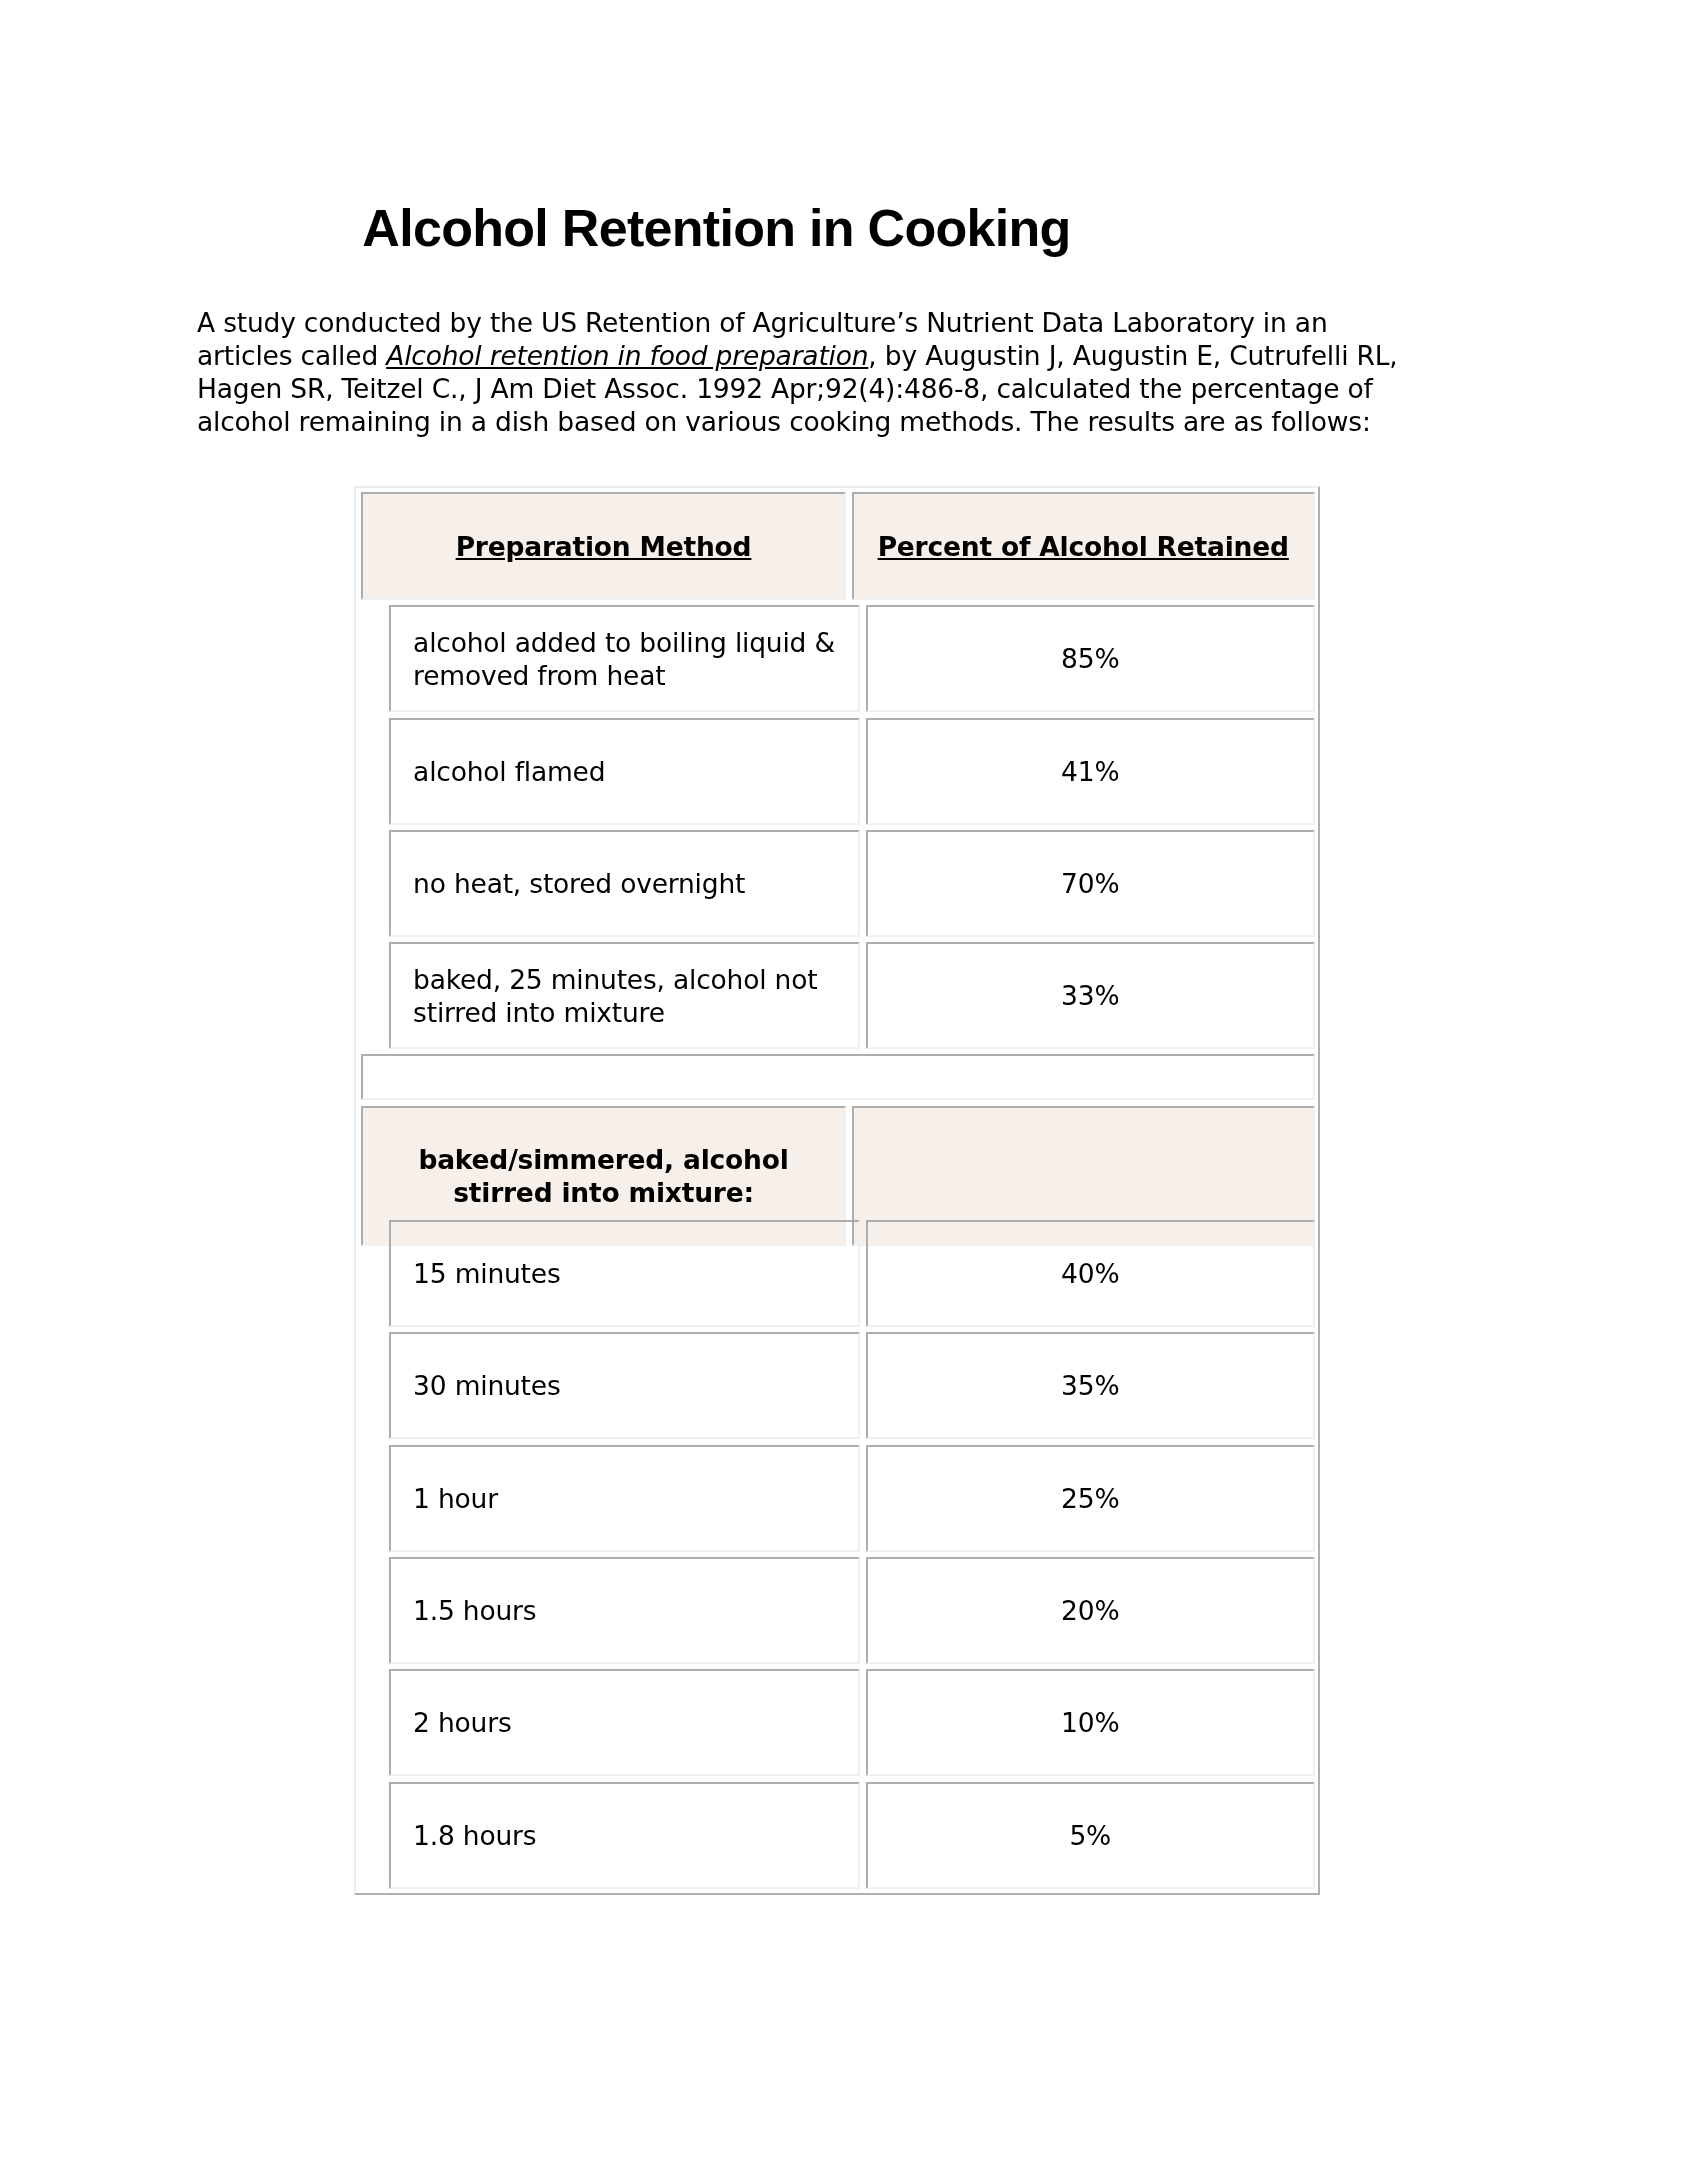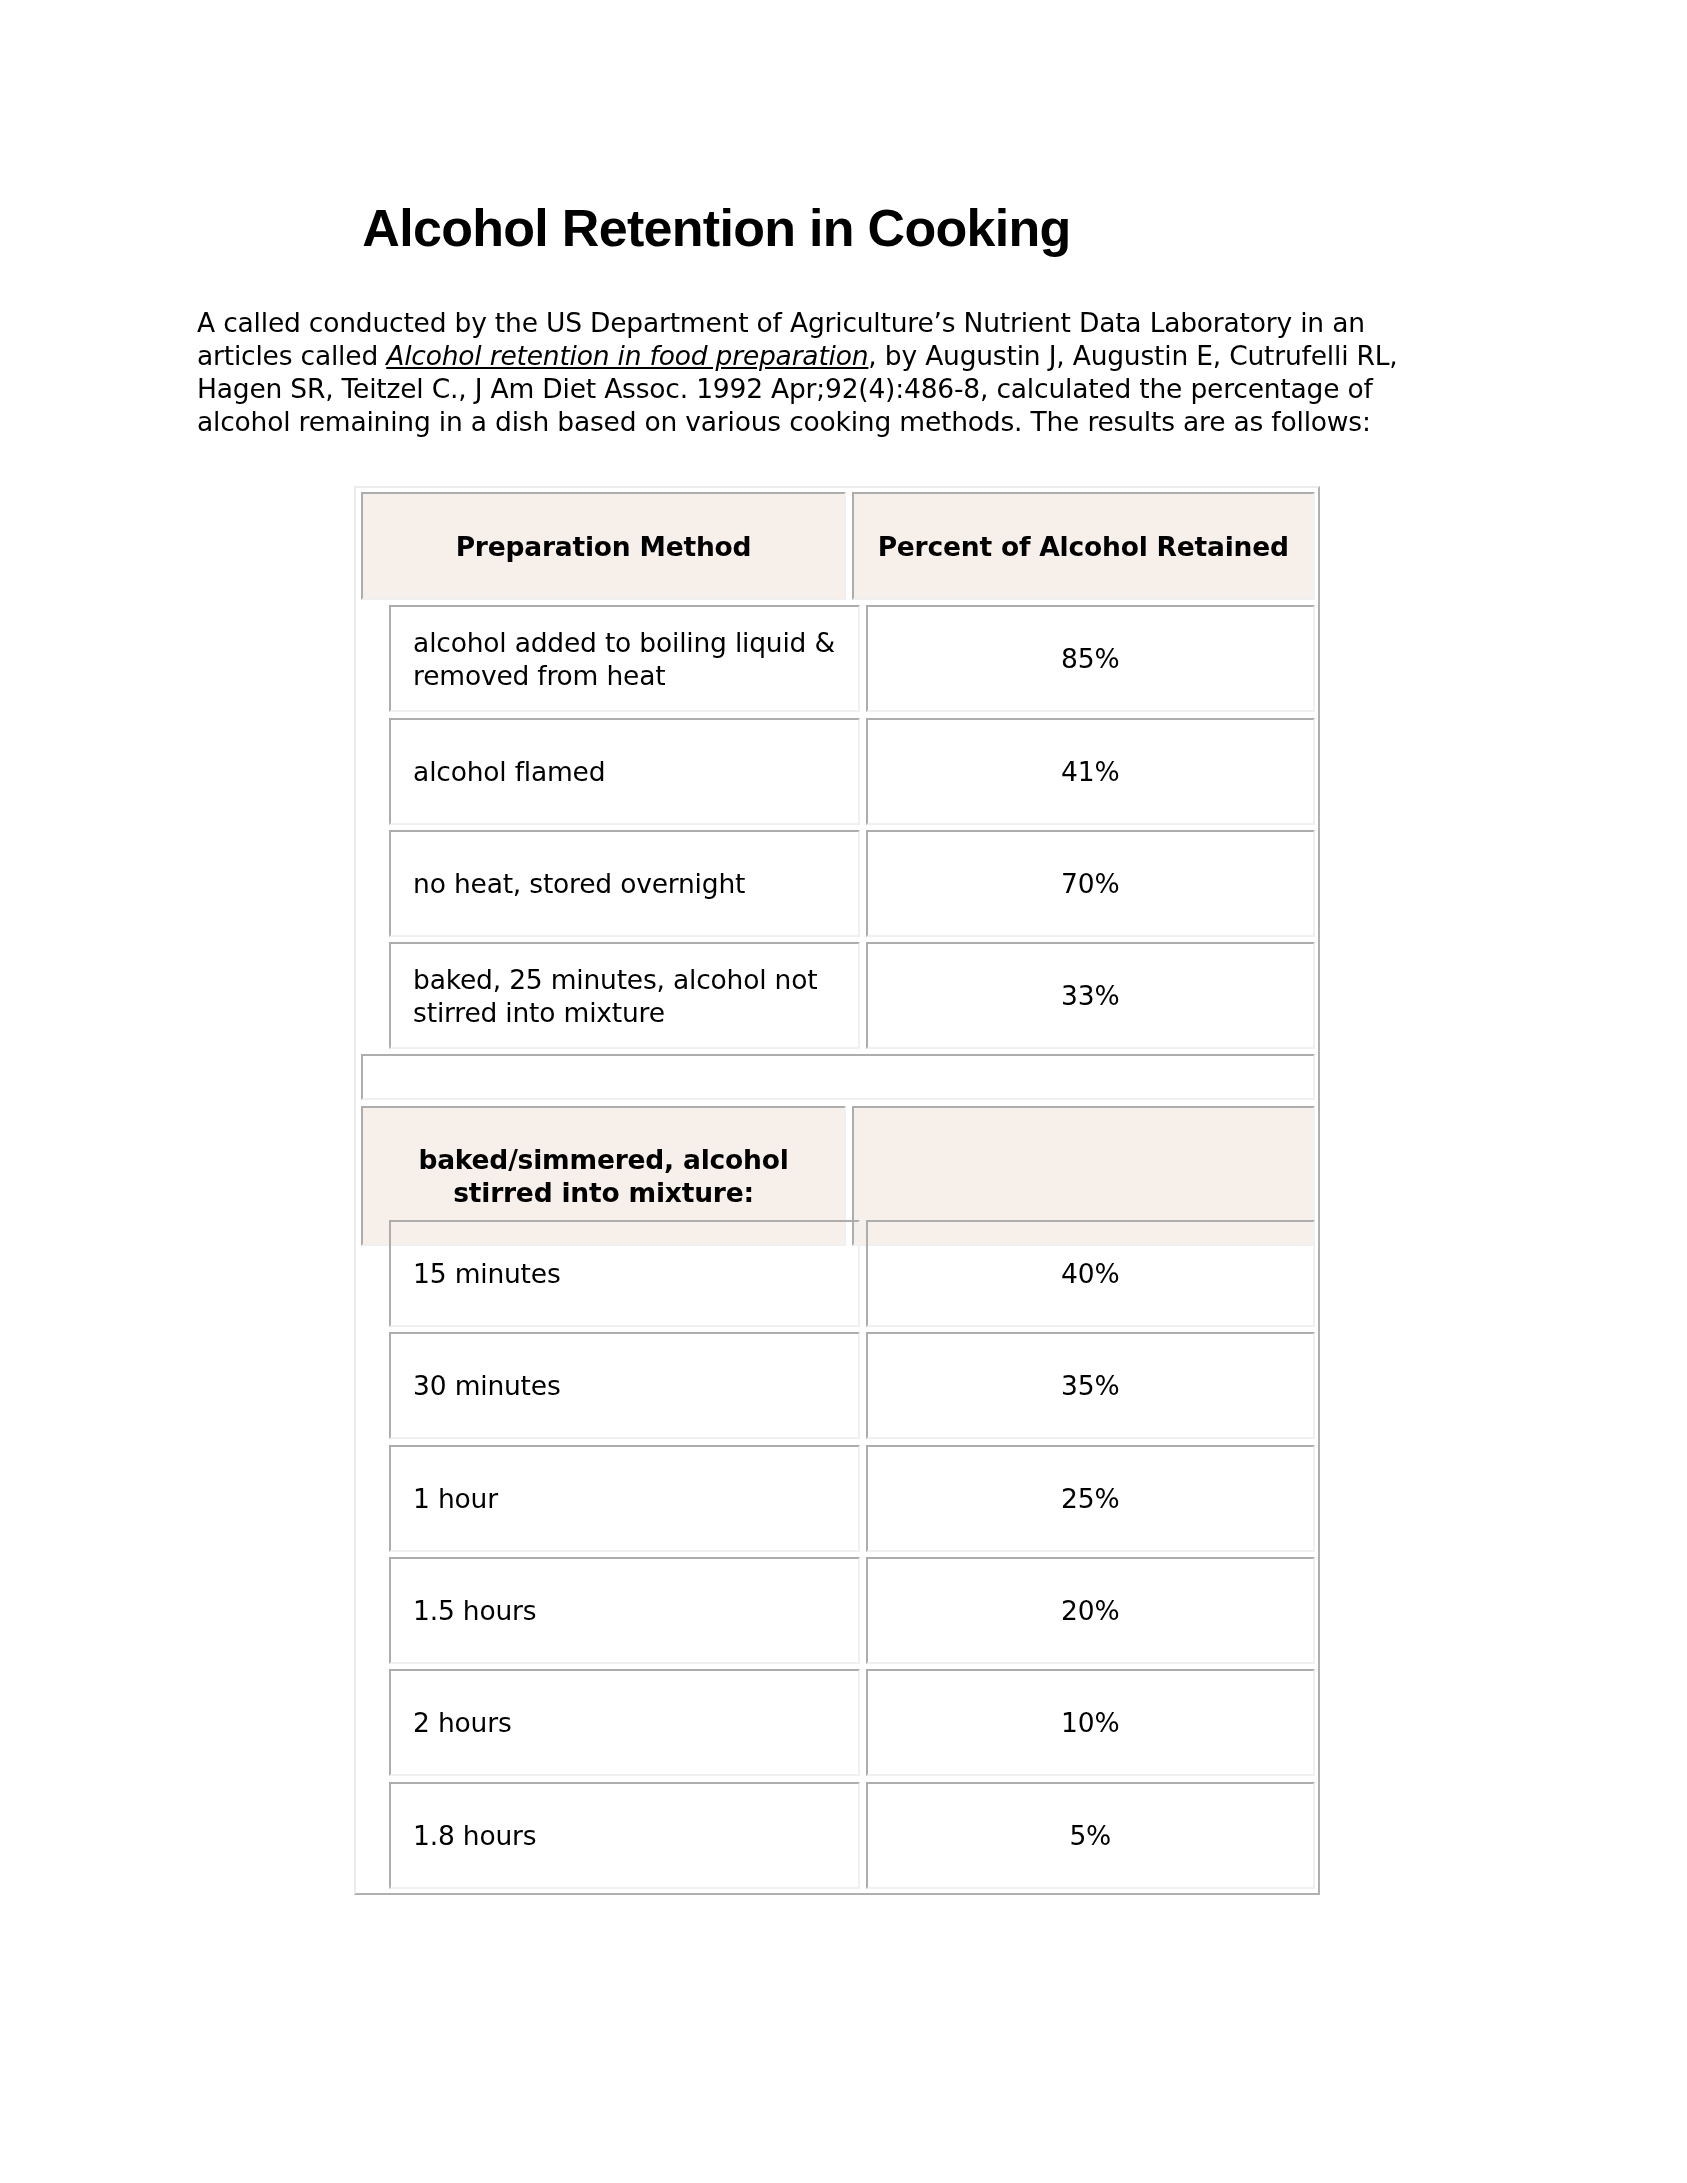--- a/index.html
+++ b/index.html
@@ -8,35 +8,35 @@
   .intro { position: absolute; left: 197px; top: 306px; width: 1297px; font-size: 26.5px; line-height: 33px; letter-spacing: -0.2px; }
   .intro .line { display: block; white-space: nowrap; }
   .intro .link { text-decoration: underline; color: #000; font-style: italic; }
   .tbl { position: absolute; left: 354px; top: 486px; width: 966px; border: 2px solid #ececec; border-right-color: #b0b0b0; border-bottom-color: #b0b0b0; padding: 4px 3.3px 4px 4.6px; box-sizing: border-box; }
   .row { display: flex; margin-bottom: 5.3px; }
   .row:last-child { margin-bottom: 0; }
   .cell { box-sizing: border-box; border-top: 2px solid #adadad; border-left: 2px solid #adadad; border-right: 2px solid #f0f0f0; border-bottom: 2px solid #f0f0f0; display: flex; align-items: center; font-size: 26.5px; line-height: 33px; letter-spacing: -0.2px; }
   .c1 { width: 488px; margin-right: 5.3px; padding-left: 22.5px; }
   .c2 { width: 465px; justify-content: center; text-align: center; }
   .head .cell { background: #f6efea; font-weight: bold; justify-content: center; text-align: center; padding-left: 0; }
-  .head { height: 108px; }
+  .head { height: 108px; text-decoration: underline; }
   .head .cell { height: 108px; }
   .r { height: 107px; margin-left: 28px; }
   .r .cell { height: 107px; }
   .blank .cell { width: 958px; height: 46px; }
   .sub { height: 109px; }
   .sub .cell { height: 140px; background: #f6efea; font-weight: bold; justify-content: center; text-align: center; padding: 0 13.2px; }
 </style>
 </head>
 <body>
 
 <div class="title">Alcohol Retention in Cooking</div>
 
 <div class="intro">
-  <span class="line">A called conducted by the US Department of Agriculture’s Nutrient Data Laboratory in an</span>
+  <span class="line">A study conducted by the US Retention of Agriculture’s Nutrient Data Laboratory in an</span>
   <span class="line"><span>articles called </span><span class="link">Alcohol retention in food preparation</span><span>, by Augustin J, Augustin E, Cutrufelli RL,</span></span>
   <span class="line">Hagen SR, Teitzel C., J Am Diet Assoc. 1992 Apr;92(4):486-8, calculated the percentage of</span>
   <span class="line">alcohol remaining in a dish based on various cooking methods. The results are as follows:</span>
 </div>
 
 <div class="tbl">
   <div class="row head">
     <div class="cell c1">Preparation Method</div>
     <div class="cell c2">Percent of Alcohol Retained</div>
   </div>

